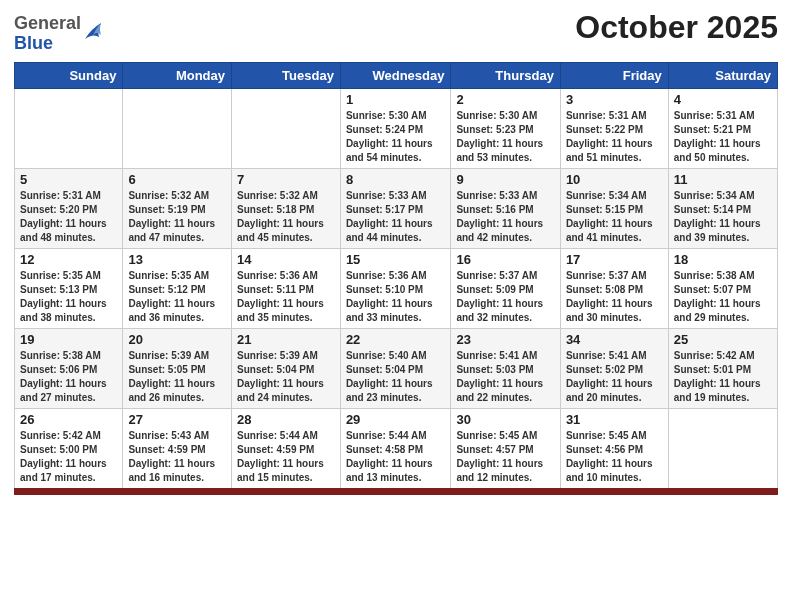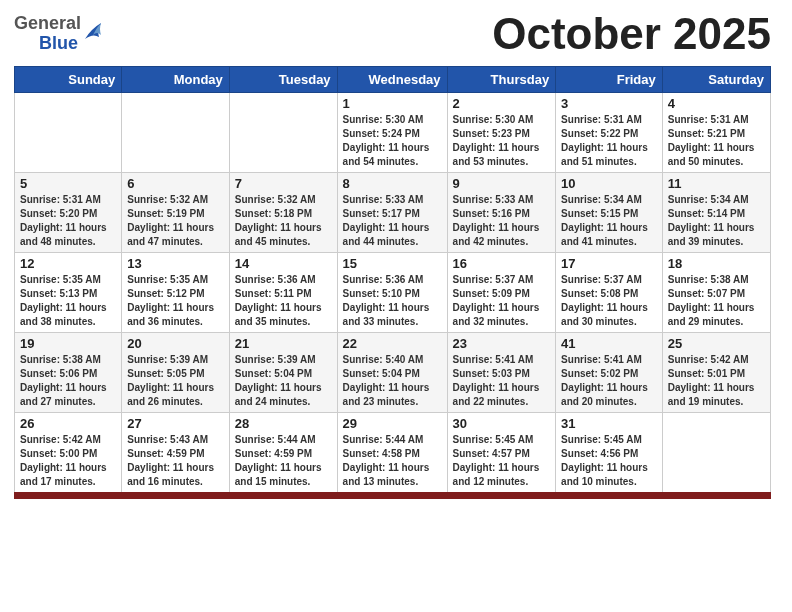--- a/index.html
+++ b/index.html
@@ -7,53 +7,53 @@
       font-family: Arial, sans-serif;
       background: #fff;
       width: 792px;
       height: 612px;
       overflow: hidden;
     }
     .page {
       width: 792px;
       min-height: 612px;
       background: #fff;
-      padding: 10px 21px 10px 14px;
+      padding: 10px 14px 10px 14px;
     }
     .header {
       display: flex;
       justify-content: space-between;
       align-items: flex-start;
       margin-bottom: 8px;
     }
     .logo {
       display: flex;
       align-items: center;
       margin-top: 4px;
     }
     .logo-text {
       display: flex;
       flex-direction: column;
       font-size: 18px;
       font-weight: bold;
       line-height: 1.1;
     }
     .logo-general { color: #555; }
-    .logo-blue { color: #2255aa; margin-left: 25px; }
+    .logo-blue { color: #2255aa; }
     .logo-icon {
       width: 20px;
       height: 28px;
       margin-left: 2px;
       margin-top: -2px;
     }
     .title-block {
       text-align: right;
     }
     .title-month {
-      font-size: 44px;
+      font-size: 32px;
       font-weight: bold;
       color: #222;
       line-height: 1.1;
     }
     .title-location {
       font-size: 16px;
       color: #444;
     }
     .calendar {
       width: 100%;
@@ -299,21 +299,21 @@
 and 23 minutes.</div>
           </td>
           <td>
             <span class="day-number">23</span>
             <div class="day-info" style="white-space: pre-line;">Sunrise: 5:41 AM
 Sunset: 5:03 PM
 Daylight: 11 hours
 and 22 minutes.</div>
           </td>
           <td>
-            <span class="day-number">41</span>
+            <span class="day-number">34</span>
             <div class="day-info" style="white-space: pre-line;">Sunrise: 5:41 AM
 Sunset: 5:02 PM
 Daylight: 11 hours
 and 20 minutes.</div>
           </td>
           <td>
             <span class="day-number">25</span>
             <div class="day-info" style="white-space: pre-line;">Sunrise: 5:42 AM
 Sunset: 5:01 PM
 Daylight: 11 hours

